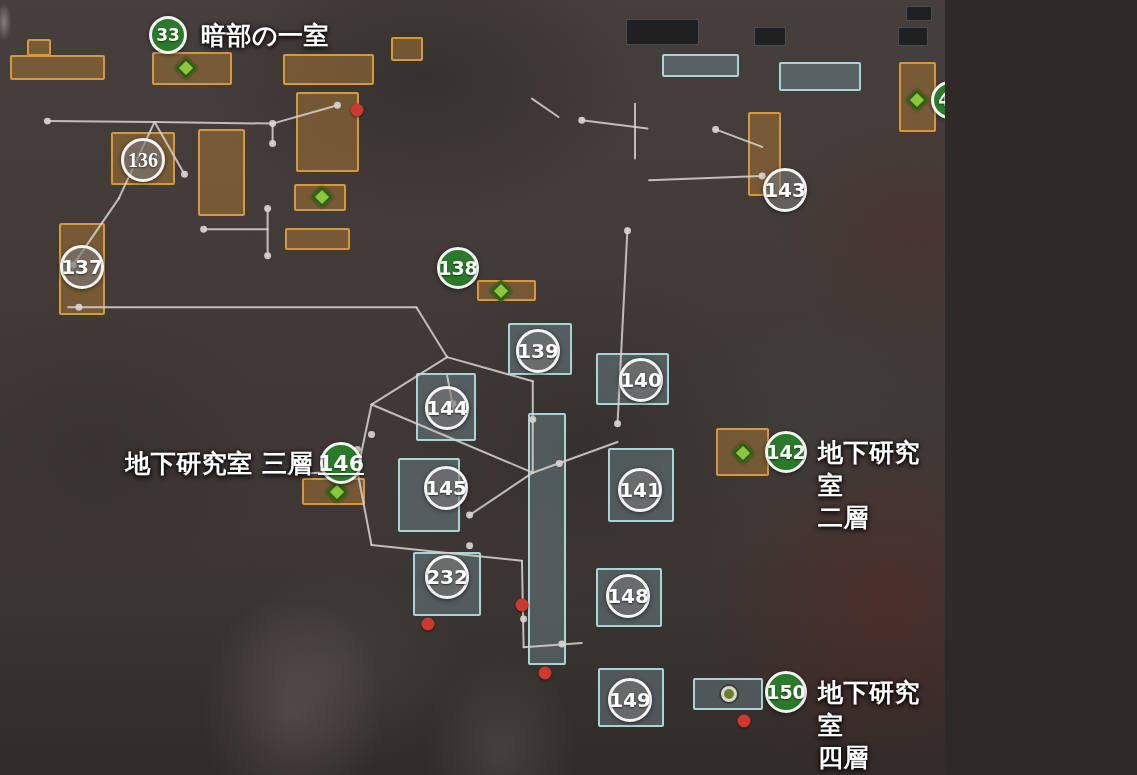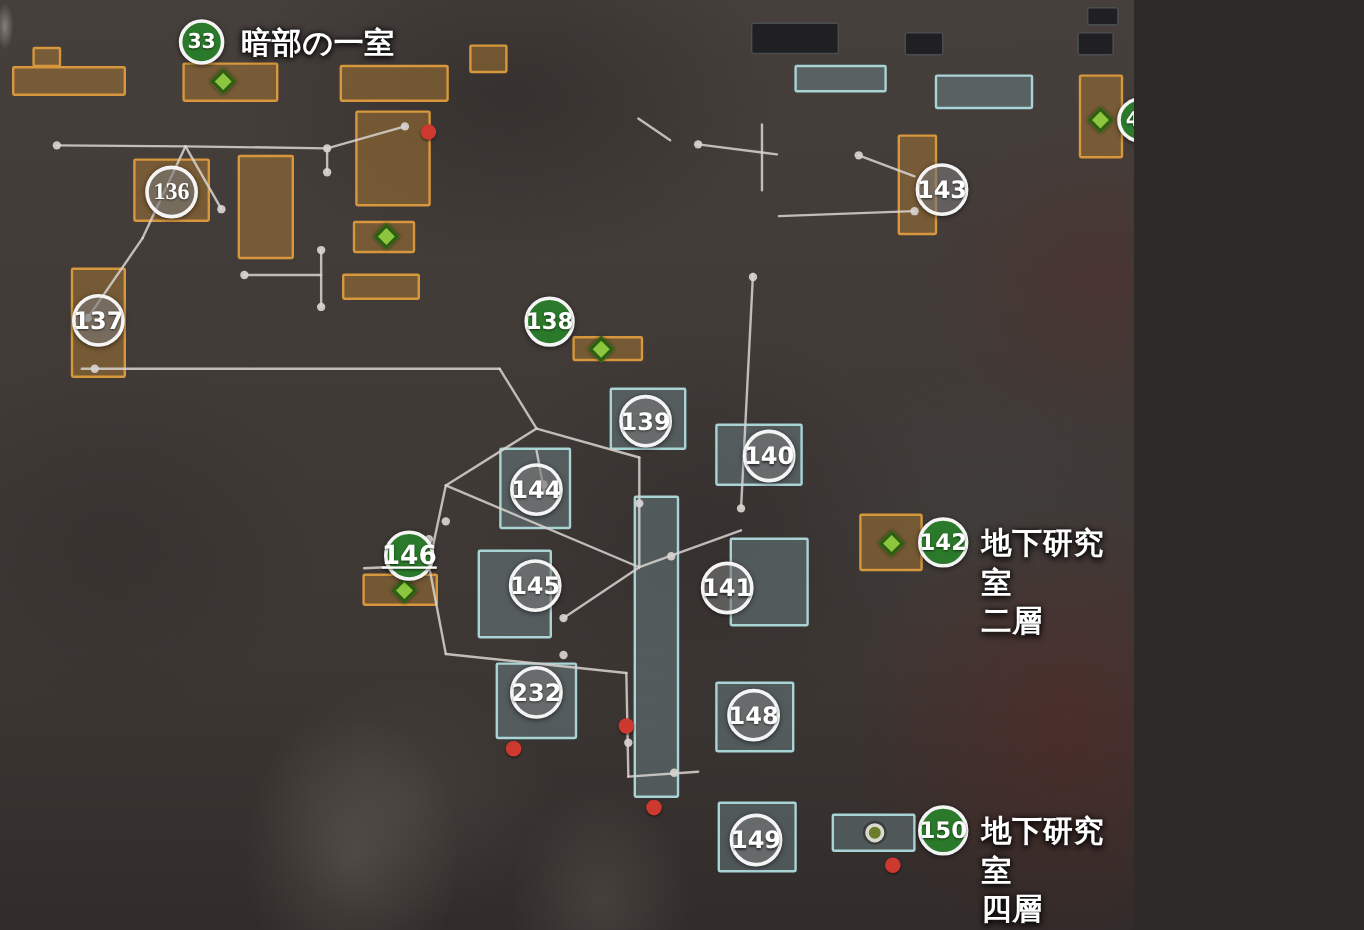--- a/index.html
+++ b/index.html
@@ -173,27 +173,27 @@
       </div>
       <div class="badge green" style="left: 437px; top: 247px; width: 42px; height: 42px; font-size: 19px;">
         <span>138</span>
       </div>
       <div class="badge gray" style="left: 516px; top: 329px; width: 44px; height: 44px; font-size: 20px;">
         <span>139</span>
       </div>
       <div class="badge gray" style="left: 619px; top: 358px; width: 44px; height: 44px; font-size: 20px;">
         <span>140</span>
       </div>
-      <div class="badge gray" style="left: 584px; top: 468px; width: 44px; height: 44px; font-size: 20px;">
+      <div class="badge gray" style="left: 618px; top: 468px; width: 44px; height: 44px; font-size: 20px;">
         <span>141</span>
       </div>
       <div class="badge green" style="left: 765px; top: 431px; width: 42px; height: 42px; font-size: 19px;">
         <span>142</span>
       </div>
-      <div class="badge gray" style="left: 763px; top: 136px; width: 44px; height: 44px; font-size: 20px; text-align: right;">
+      <div class="badge gray" style="left: 763px; top: 168px; width: 44px; height: 44px; font-size: 20px; text-align: right;">
         <span>143</span>
       </div>
       <div class="badge gray" style="left: 425px; top: 386px; width: 44px; height: 44px; font-size: 20px;">
         <span>144</span>
       </div>
       <div class="badge gray" style="left: 424px; top: 466px; width: 44px; height: 44px; font-size: 20px;">
         <span>145</span>
       </div>
       <div class="badge green" style="left: 320px; top: 442px; width: 42px; height: 42px; font-size: 22px; text-decoration: underline;">
         <span>146</span>
@@ -211,16 +211,17 @@
         <span>150</span>
       </div>
       <div class="red-dot" style="left: 357px; top: 110px;"></div>
       <div class="red-dot" style="left: 428px; top: 624px;"></div>
       <div class="red-dot" style="left: 522px; top: 605px;"></div>
       <div class="red-dot" style="left: 545px; top: 673px;"></div>
       <div class="red-dot" style="left: 744px; top: 721px;"></div>
       <div class="map-label" style="left: 201px; top: 20px;">暗部の一室</div>
       <div class="map-label" style="left: 818px; top: 437px;">地下研究室
 二層</div>
+      <div class="map-label right" style="left: 313px; top: 448px;">地下研究室 三層</div>
       <div class="map-label" style="left: 818px; top: 677px;">地下研究室
 四層</div>
     </div>
 </div>
 
 </body></html>

